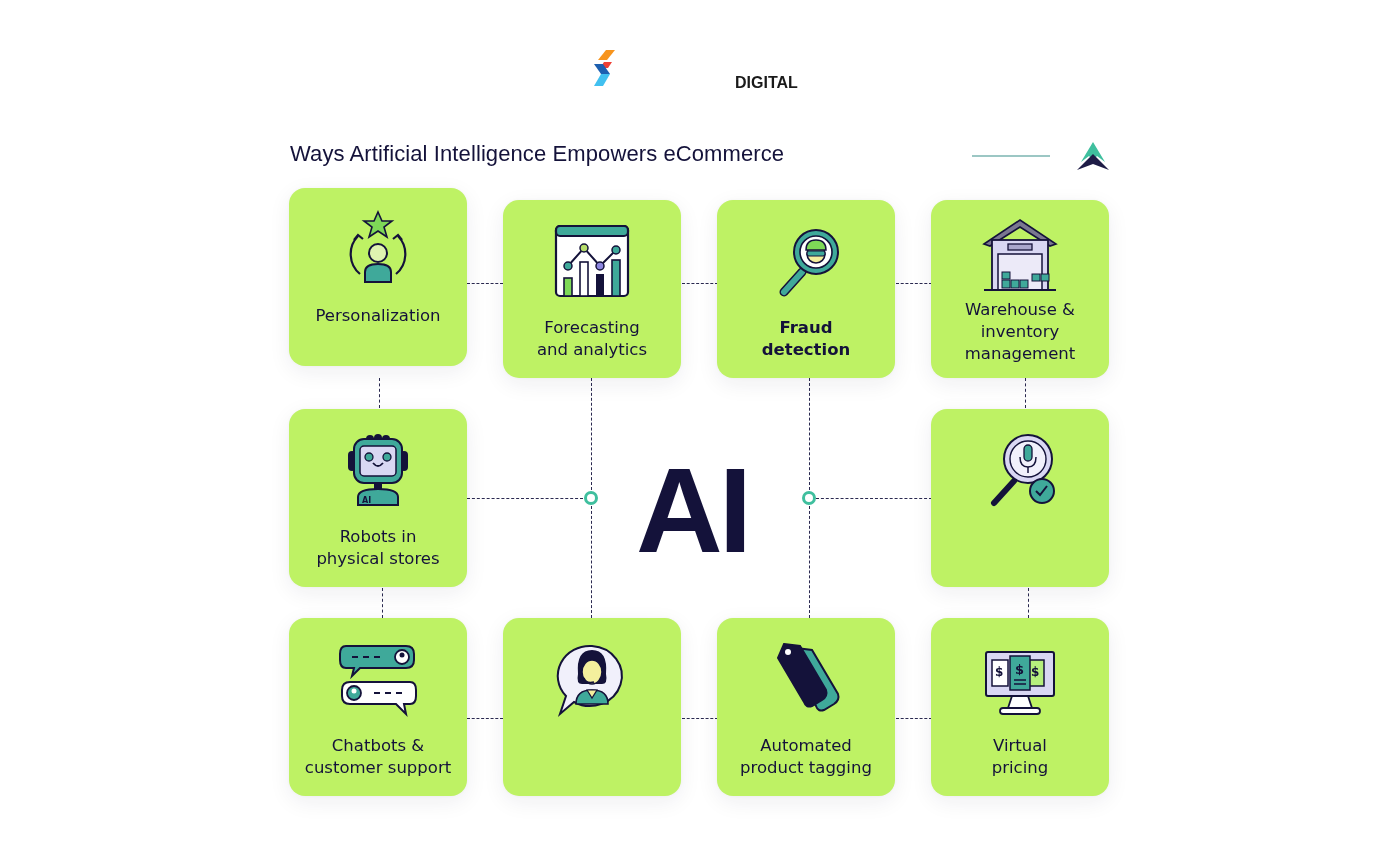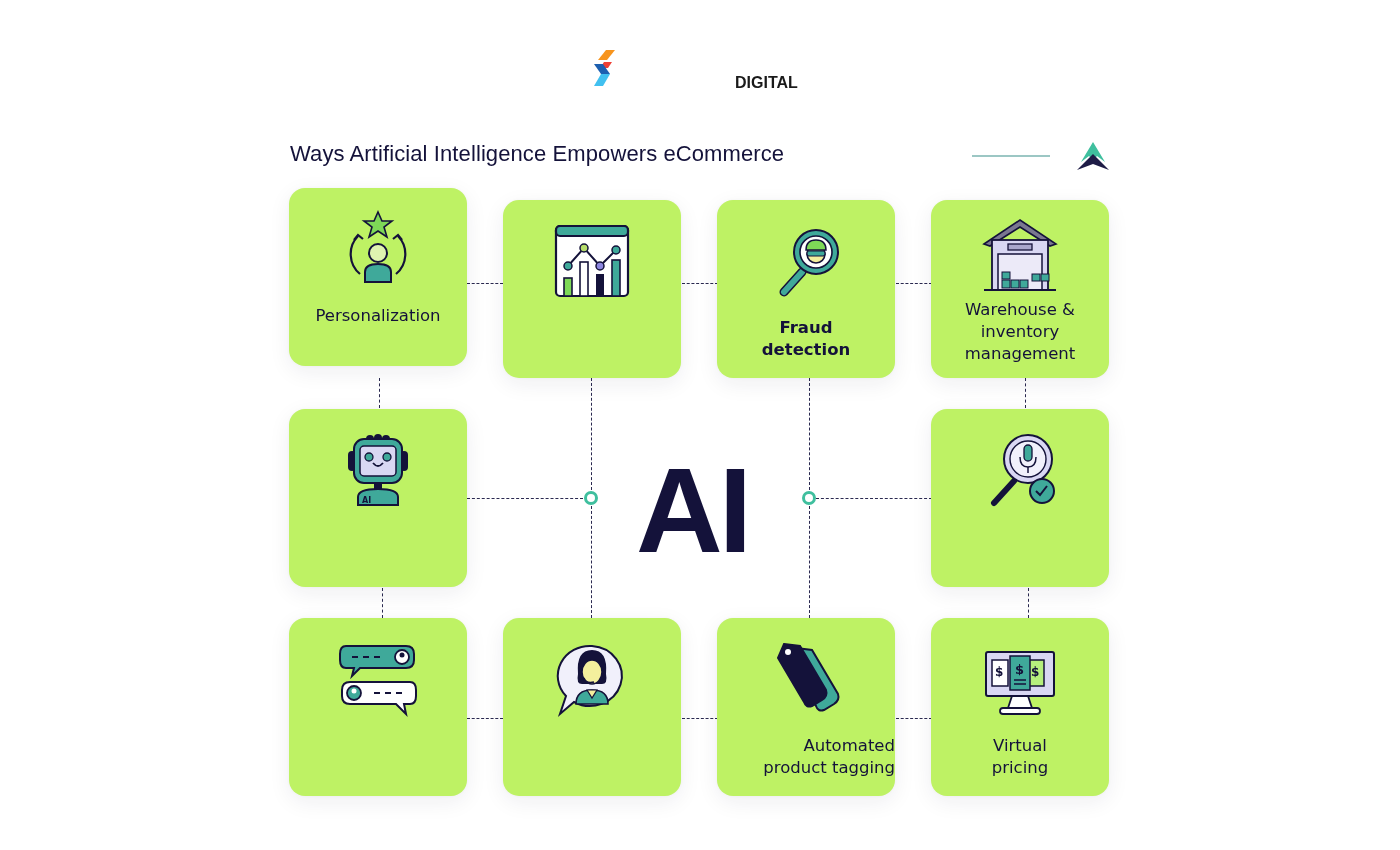--- a/index.html
+++ b/index.html
@@ -92,20 +92,22 @@
     <rect x="12" y="56" width="8" height="18" fill="#7ed957" stroke="#14123a" stroke-width="1.6"></rect>
     <rect x="28" y="40" width="8" height="34" fill="#fff" stroke="#14123a" stroke-width="1.6"></rect>
     <rect x="44" y="52" width="8" height="22" fill="#14123a"></rect>
     <rect x="60" y="38" width="8" height="36" fill="#3fa99a" stroke="#14123a" stroke-width="1.6"></rect>
     <polyline points="16,44 32,26 48,44 64,28" fill="none" stroke="#14123a" stroke-width="2"></polyline>
     <circle cx="16" cy="44" r="4" fill="#3fa99a" stroke="#14123a" stroke-width="1.5"></circle>
     <circle cx="32" cy="26" r="4" fill="#b6dd6b" stroke="#14123a" stroke-width="1.5"></circle>
     <circle cx="48" cy="44" r="4" fill="#8c86e0" stroke="#14123a" stroke-width="1.5"></circle>
     <circle cx="64" cy="28" r="4" fill="#3fa99a" stroke="#14123a" stroke-width="1.5"></circle>
   </svg>
+  <div class="label" style="top:117px;">Forecasting
+and analytics</div>
 </div>
 
 <div class="card" style="left:717px; top:200px;">
   <svg class="icon" style="top:22px;" viewBox="0 0 80 80">
     <line x1="36" y1="50" x2="18" y2="70" stroke="#14123a" stroke-width="9" stroke-linecap="round"></line>
     <line x1="36" y1="50" x2="18" y2="70" stroke="#3fa99a" stroke-width="6" stroke-linecap="round"></line>
     <circle cx="50" cy="30" r="22" fill="#3fa99a" stroke="#14123a" stroke-width="2"></circle>
     <circle cx="50" cy="30" r="16" fill="#fff" stroke="#14123a" stroke-width="1.6"></circle>
     <circle cx="50" cy="32" r="9" fill="#f4ef9d" stroke="#14123a" stroke-width="1.5"></circle>
     <path d="M40,28 Q40,18 50,18 Q60,18 60,28 Z" fill="#7ed957" stroke="#14123a" stroke-width="1.5"></path>
@@ -143,20 +145,22 @@
     <rect x="62" y="20" width="8" height="20" rx="4" fill="#14123a"></rect>
     <rect x="16" y="8" width="48" height="44" rx="10" fill="#3fa99a" stroke="#14123a" stroke-width="2"></rect>
     <rect x="22" y="15" width="36" height="30" rx="4" fill="#d9d7f3" stroke="#14123a" stroke-width="1.5"></rect>
     <circle cx="31" cy="26" r="4" fill="#3fa99a" stroke="#14123a" stroke-width="1.3"></circle>
     <circle cx="49" cy="26" r="4" fill="#3fa99a" stroke="#14123a" stroke-width="1.3"></circle>
     <path d="M35,32 Q40,38 45,32" fill="none" stroke="#14123a" stroke-width="1.8"></path>
     <rect x="36" y="52" width="8" height="6" fill="#14123a"></rect>
     <path d="M20,74 L20,66 Q20,58 40,58 Q60,58 60,66 L60,74 Z" fill="#3fa99a" stroke="#14123a" stroke-width="2"></path>
     <text x="24" y="72" font-size="8" font-weight="bold" fill="#14123a" font-family="DejaVu Sans, sans-serif">AI</text>
   </svg>
+  <div class="label" style="top:117px;">Robots in
+physical stores</div>
 </div>
 
 <div class="card" style="left:931px; top:409px;">
   <svg class="icon" style="top:22px;" viewBox="0 0 80 80">
     <line x1="34" y1="50" x2="14" y2="72" stroke="#14123a" stroke-width="6" stroke-linecap="round"></line>
     <circle cx="48" cy="28" r="24" fill="#d9d7f3" stroke="#14123a" stroke-width="2"></circle>
     <circle cx="48" cy="28" r="18" fill="#f1f0fb" stroke="#14123a" stroke-width="1.4"></circle>
     <rect x="44" y="14" width="8" height="16" rx="4" fill="#3fa99a" stroke="#14123a" stroke-width="1.3"></rect>
     <path d="M40,26 Q40,36 48,36 Q56,36 56,26" fill="none" stroke="#14123a" stroke-width="1.5"></path>
     <line x1="48" y1="36" x2="48" y2="42" stroke="#14123a" stroke-width="1.5"></line>
@@ -173,40 +177,42 @@
     <line x1="36" y1="17" x2="42" y2="17" stroke="#14123a" stroke-width="2"></line>
     <circle cx="64" cy="17" r="7" fill="#fff" stroke="#14123a" stroke-width="1.8"></circle>
     <circle cx="64" cy="15" r="2.5" fill="#14123a"></circle>
     <path d="M12,42 H72 Q78,42 78,50 V56 Q78,64 72,64 H66 L68,74 L58,64 H12 Q4,64 4,56 V50 Q4,42 12,42 Z" fill="#fff" stroke="#14123a" stroke-width="2"></path>
     <circle cx="16" cy="53" r="7" fill="#3fa99a" stroke="#14123a" stroke-width="1.8"></circle>
     <circle cx="16" cy="51" r="2.5" fill="#fff"></circle>
     <line x1="36" y1="53" x2="42" y2="53" stroke="#14123a" stroke-width="2"></line>
     <line x1="47" y1="53" x2="53" y2="53" stroke="#14123a" stroke-width="2"></line>
     <line x1="58" y1="53" x2="64" y2="53" stroke="#14123a" stroke-width="2"></line>
   </svg>
+  <div class="label" style="top:117px;">Chatbots &amp;
+customer support</div>
 </div>
 
 <div class="card" style="left:503px; top:618px;">
   <svg class="icon" style="top:22px;" viewBox="0 0 80 80">
     <path d="M40,6 A32,30 0 1 1 22,62 L8,74 L14,56 A32,30 0 0 1 40,6 Z" fill="#f1f0fb" stroke="#14123a" stroke-width="2"></path>
     <path d="M26,34 Q24,10 40,10 Q56,10 54,34 Q56,44 50,44 L30,44 Q24,44 26,34 Z" fill="#14123a"></path>
     <ellipse cx="40" cy="32" rx="10" ry="12" fill="#f4ef9d" stroke="#14123a" stroke-width="1.5"></ellipse>
     <path d="M24,64 Q24,50 40,50 Q56,50 56,64 Z" fill="#3fa99a" stroke="#14123a" stroke-width="1.6"></path>
     <polygon points="35,50 40,58 45,50" fill="#f4ef9d" stroke="#14123a" stroke-width="1.2"></polygon>
     <path d="M32,38 Q34,44 42,42" fill="none" stroke="#14123a" stroke-width="1.5"></path>
   </svg>
 </div>
 
 <div class="card" style="left:717px; top:618px;">
   <svg class="icon" style="top:20px;" viewBox="0 0 80 80">
     <path d="M30,10 L46,12 L72,56 Q74,62 68,66 L58,72 Q52,74 50,68 L24,24 Z" fill="#3fa99a" stroke="#14123a" stroke-width="2"></path>
     <path d="M18,6 L34,8 L60,52 Q62,58 56,62 L46,68 Q40,70 38,64 L12,20 Z" fill="#14123a" stroke="#14123a" stroke-width="2"></path>
     <circle cx="22" cy="14" r="3" fill="#fff"></circle>
   </svg>
-  <div class="label" style="top:117px;text-align:right;">Automated
+  <div class="label" style="top:117px;">Automated
 product tagging</div>
 </div>
 
 <div class="card" style="left:931px; top:618px;">
   <svg class="icon" style="top:24px;" viewBox="0 0 80 80">
     <rect x="6" y="10" width="68" height="44" rx="2" fill="#d9d7f3" stroke="#14123a" stroke-width="2"></rect>
     <polygon points="32,54 48,54 52,66 28,66" fill="#fff" stroke="#14123a" stroke-width="1.8"></polygon>
     <rect x="20" y="66" width="40" height="6" rx="3" fill="#fff" stroke="#14123a" stroke-width="1.8"></rect>
     <rect x="12" y="18" width="16" height="26" fill="#fff" stroke="#14123a" stroke-width="1.5"></rect>
     <text x="15" y="34" font-size="12" font-weight="bold" fill="#14123a" font-family="DejaVu Sans, sans-serif">$</text>

